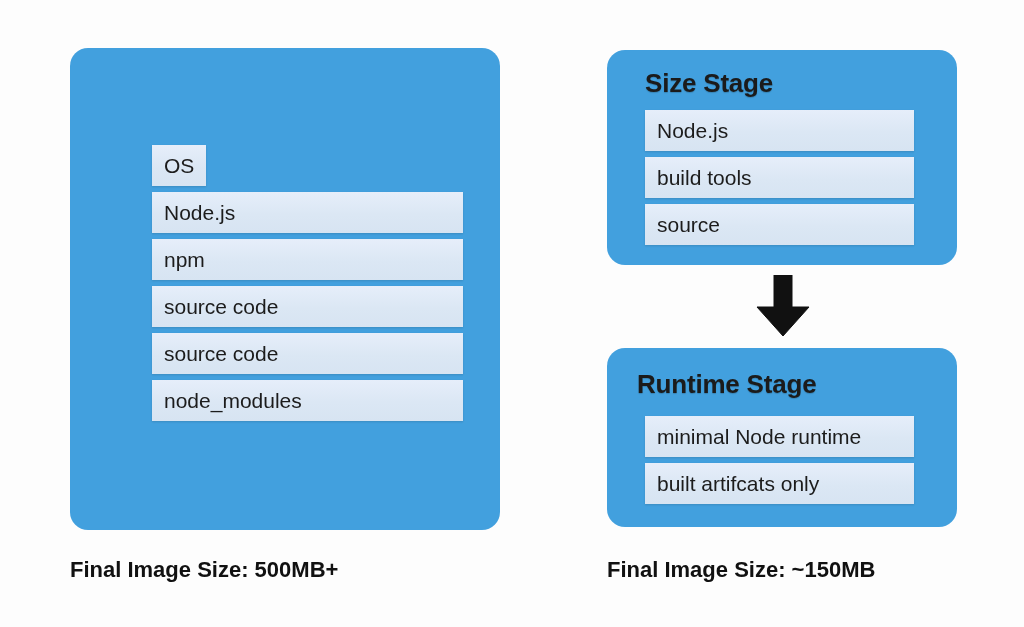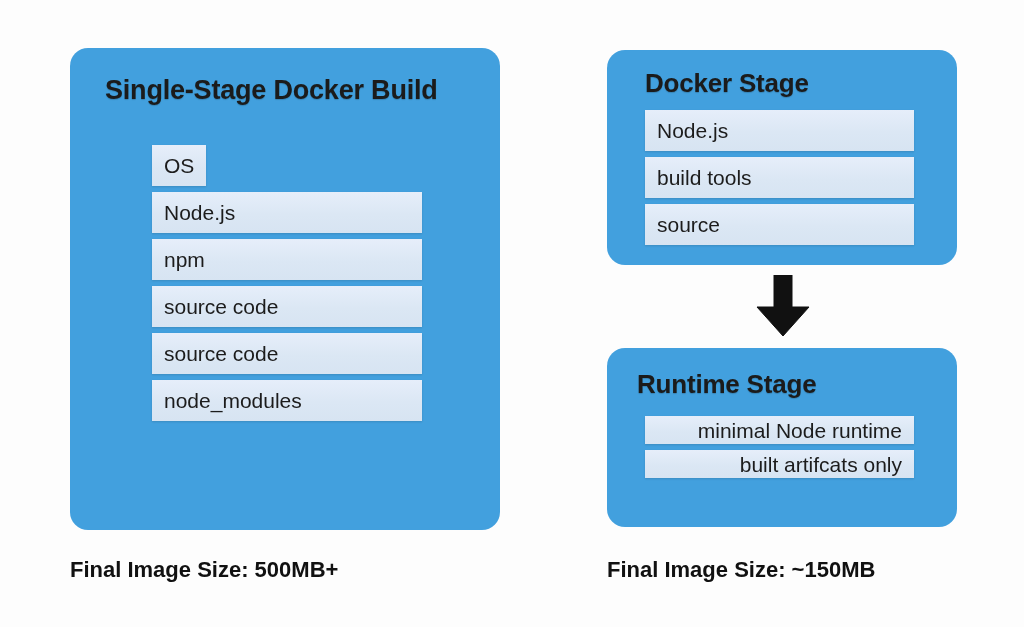--- a/index.html
+++ b/index.html
@@ -67,21 +67,21 @@
     height: 482px;
   }
   #panel-single .panel-title {
     left: 35px;
     top: 27px;
     font-size: 27px;
   }
   #panel-single .rows {
     left: 82px;
     top: 97px;
-    width: 270px;
+    width: 311px;
   }
   #panel-single .row {
     height: 41px;
     padding: 0 12px;
     font-size: 21px;
   }
   #panel-single .row.auto {
     align-self: flex-start;
     width: auto;
     min-width: 52px;
@@ -121,24 +121,23 @@
     left: 30px;
     top: 21px;
     font-size: 26px;
   }
   #panel-runtime .rows {
     left: 38px;
     top: 68px;
     width: 269px;
   }
   #panel-runtime .row {
-    height: 28px;
+    height: 41px;
     padding: 0 12px;
     font-size: 21px;
-    justify-content: flex-end;
   }
 
   
   #stage-arrow {
     position: absolute;
     left: 755px;
     top: 275px;
     width: 56px;
     height: 62px;
   }
@@ -166,21 +165,20 @@
     top: 557px;
     width: 350px;
   }
 </style>
 </head>
 <body>
 
 <div class="canvas">
 
   <div class="panel" id="panel-single">
-    <div class="panel-title">Single-Stage Docker Build</div>
     <div class="rows">
       <div class="row auto">
         <span class="row-label">OS</span>
       </div>
       <div class="row">
         <span class="row-label">Node.js</span>
       </div>
       <div class="row">
         <span class="row-label">npm</span>
       </div>
@@ -192,21 +190,21 @@
       </div>
       <div class="row">
         <span class="row-label">node_modules</span>
       </div>
     </div>
   </div>
 
   <div class="caption" id="caption-left">Final Image Size: 500MB+</div>
 
   <div class="panel" id="panel-build">
-    <div class="panel-title">Docker Stage</div>
+    <div class="panel-title">Size Stage</div>
     <div class="rows">
       <div class="row">
         <span class="row-label">Node.js</span>
       </div>
       <div class="row">
         <span class="row-label">build tools</span>
       </div>
       <div class="row">
         <span class="row-label">source</span>
       </div>

